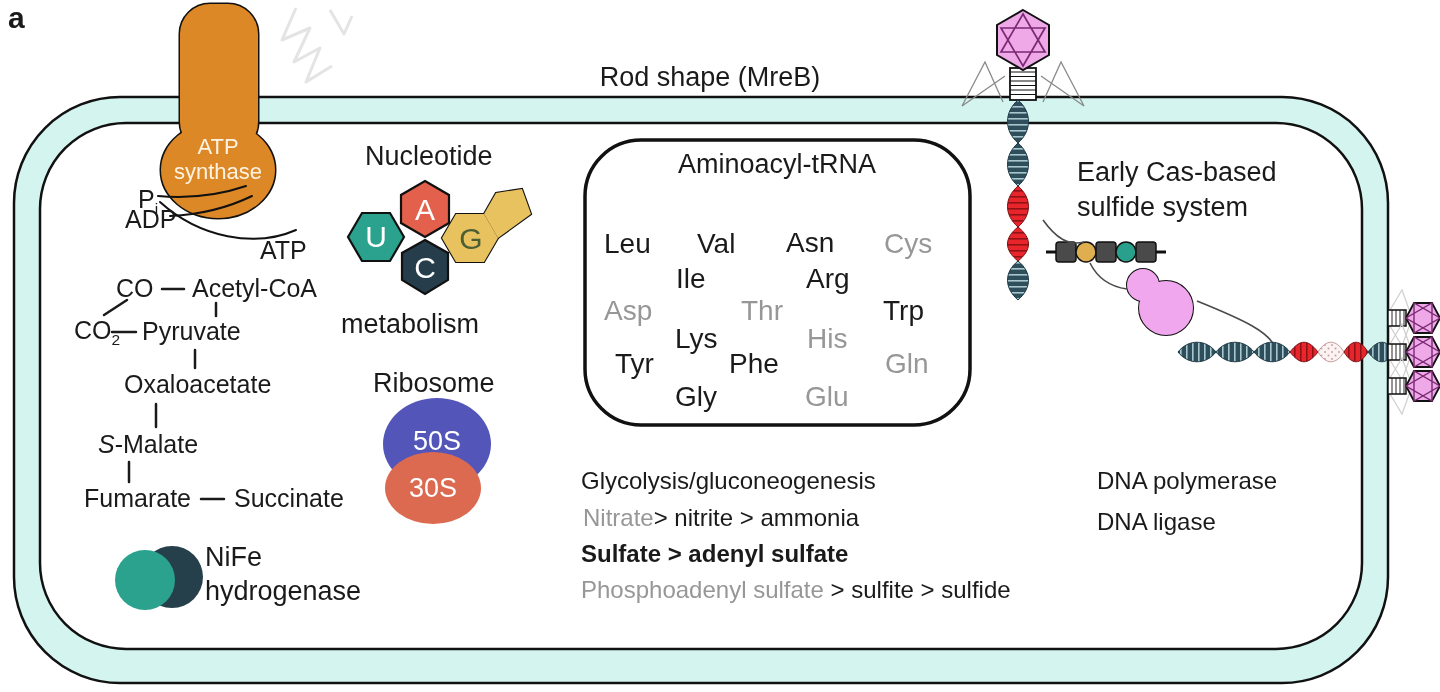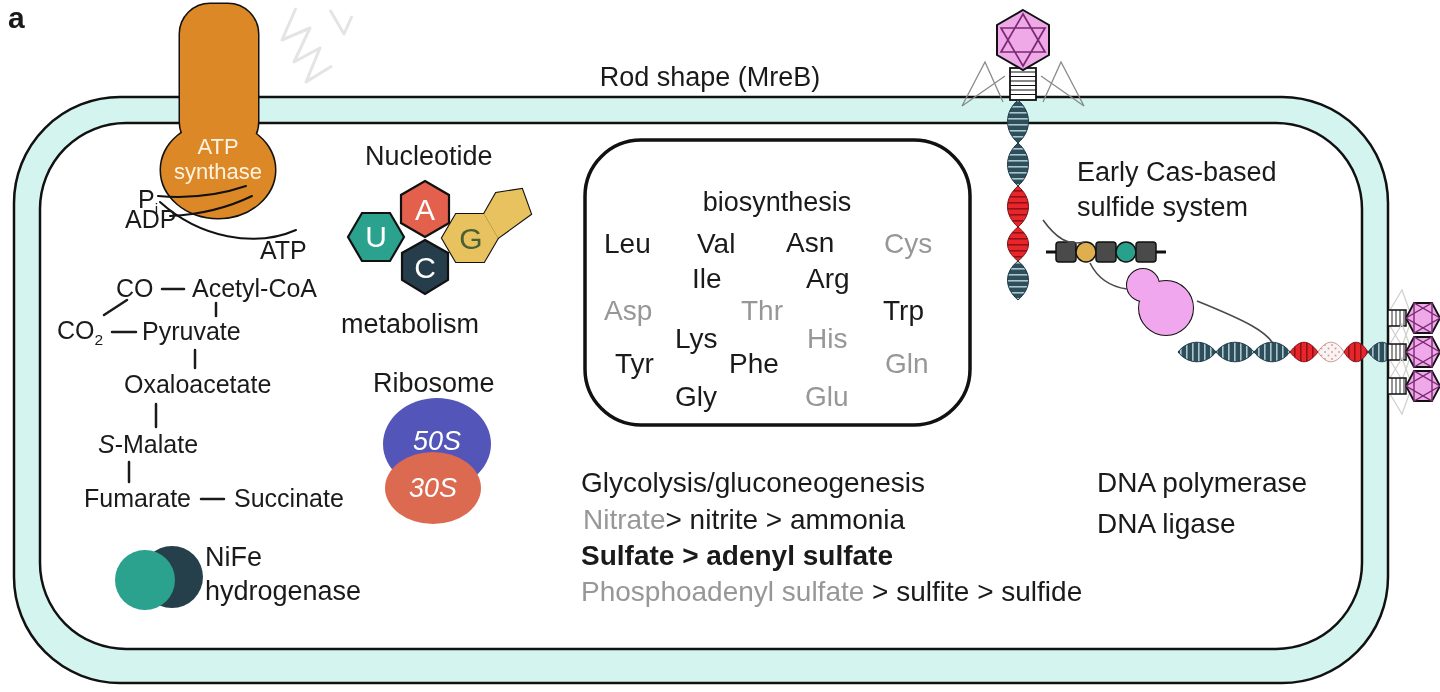--- a/index.html
+++ b/index.html
@@ -3,30 +3,30 @@
 <meta charset="utf-8">
 <style>
   html,body{margin:0;padding:0;background:#fff;}
   .canvas{
     position:relative;width:1440px;height:692px;overflow:hidden;
     background:#ffffff;font-family:"Liberation Sans",sans-serif;color:#1a1a1a;
   }
   .art{position:absolute;left:0;top:0;}
   .t{position:absolute;white-space:nowrap;line-height:1.05;font-size:25px;color:#1a1a1a;}
   .s27{font-size:27px;}
-  .s26{font-size:28px;}
+  .s26{font-size:24px;}
   .s23{font-size:23px;}
   .s30{font-size:30px;font-weight:bold;}
   .gray{color:#979797;}
   .cx{transform:translateX(-50%);}
   .cc{transform:translate(-50%,-50%);}
   .base{font-size:30px;color:#ffffff;}
   .base-g{color:#4c5e33;}
   .aa{position:absolute;font-size:28px;white-space:nowrap;line-height:1;}
-  .rib{font-size:27px;color:#ffffff;font-style:italic;}
+  .rib{font-size:27px;color:#ffffff;}
   .syn{font-size:22px;color:#fdf3e3;}
   sub{font-size:0.62em;}
   i{font-style:italic;}
 </style>
 </head>
 <body>
 
 <div class="canvas">
 
   <svg class="art" width="1440" height="692" viewBox="0 0 1440 692">
@@ -191,48 +191,48 @@
 
   <div class="t syn cc" style="left:218px;top:147px;">ATP</div>
   <div class="t syn cc" style="left:218px;top:172px;">synthase</div>
 
   <div class="t" style="left:138px;top:186px;"><span>P</span><sub>i</sub></div>
   <div class="t" style="left:125px;top:206px;">ADP</div>
   <div class="t" style="left:260px;top:237px;">ATP</div>
 
   <div class="t" style="left:116px;top:275px;">CO</div>
   <div class="t" style="left:192px;top:275px;">Acetyl-CoA</div>
-  <div class="t" style="left:57px;top:317px;"><span>CO</span><sub>2</sub></div>
+  <div class="t" style="left:74px;top:317px;"><span>CO</span><sub>2</sub></div>
   <div class="t" style="left:142px;top:318px;">Pyruvate</div>
   <div class="t" style="left:124px;top:371px;">Oxaloacetate</div>
   <div class="t" style="left:98px;top:431px;"><i>S</i><span>-Malate</span></div>
   <div class="t" style="left:84px;top:485px;">Fumarate</div>
   <div class="t" style="left:234px;top:485px;">Succinate</div>
 
   <div class="t s27" style="left:365px;top:142px;">Nucleotide</div>
   <div class="t s27" style="left:341px;top:310px;">metabolism</div>
   <div class="t base cc" style="left:376px;top:237px;">U</div>
   <div class="t base cc" style="left:425px;top:210px;">A</div>
   <div class="t base cc" style="left:425px;top:268px;">C</div>
   <div class="t base base-g cc" style="left:471px;top:239px;">G</div>
 
   <div class="t s27" style="left:373px;top:369px;">Ribosome</div>
   <div class="t rib cc" style="left:437px;top:441px;">50S</div>
   <div class="t rib cc" style="left:433px;top:488px;">30S</div>
 
   <div class="t s27" style="left:205px;top:543px;">NiFe</div>
   <div class="t s27" style="left:205px;top:577px;">hydrogenase</div>
 
-  <div class="t s27 cx" style="left:777px;top:188px;">biosynthesis</div>
+  <div class="t s27 cx" style="left:777px;top:150px;">Aminoacyl-tRNA</div>
   <div id="aa-layer">
       <span class="aa" style="left: 604px; top: 230px;">Leu</span>
       <span class="aa" style="left: 697px; top: 230px;">Val</span>
       <span class="aa" style="left: 786px; top: 229px;">Asn</span>
       <span class="aa gray" style="left: 884px; top: 230px;">Cys</span>
-      <span class="aa" style="left: 692px; top: 265px;">Ile</span>
+      <span class="aa" style="left: 676px; top: 265px;">Ile</span>
       <span class="aa" style="left: 806px; top: 265px;">Arg</span>
       <span class="aa gray" style="left: 604px; top: 297px;">Asp</span>
       <span class="aa gray" style="left: 741px; top: 297px;">Thr</span>
       <span class="aa" style="left: 883px; top: 297px;">Trp</span>
       <span class="aa" style="left: 675px; top: 325px;">Lys</span>
       <span class="aa gray" style="left: 807px; top: 325px;">His</span>
       <span class="aa" style="left: 615px; top: 350px;">Tyr</span>
       <span class="aa" style="left: 729px; top: 350px;">Phe</span>
       <span class="aa gray" style="left: 885px; top: 350px;">Gln</span>
       <span class="aa" style="left: 675px; top: 383px;">Gly</span>

